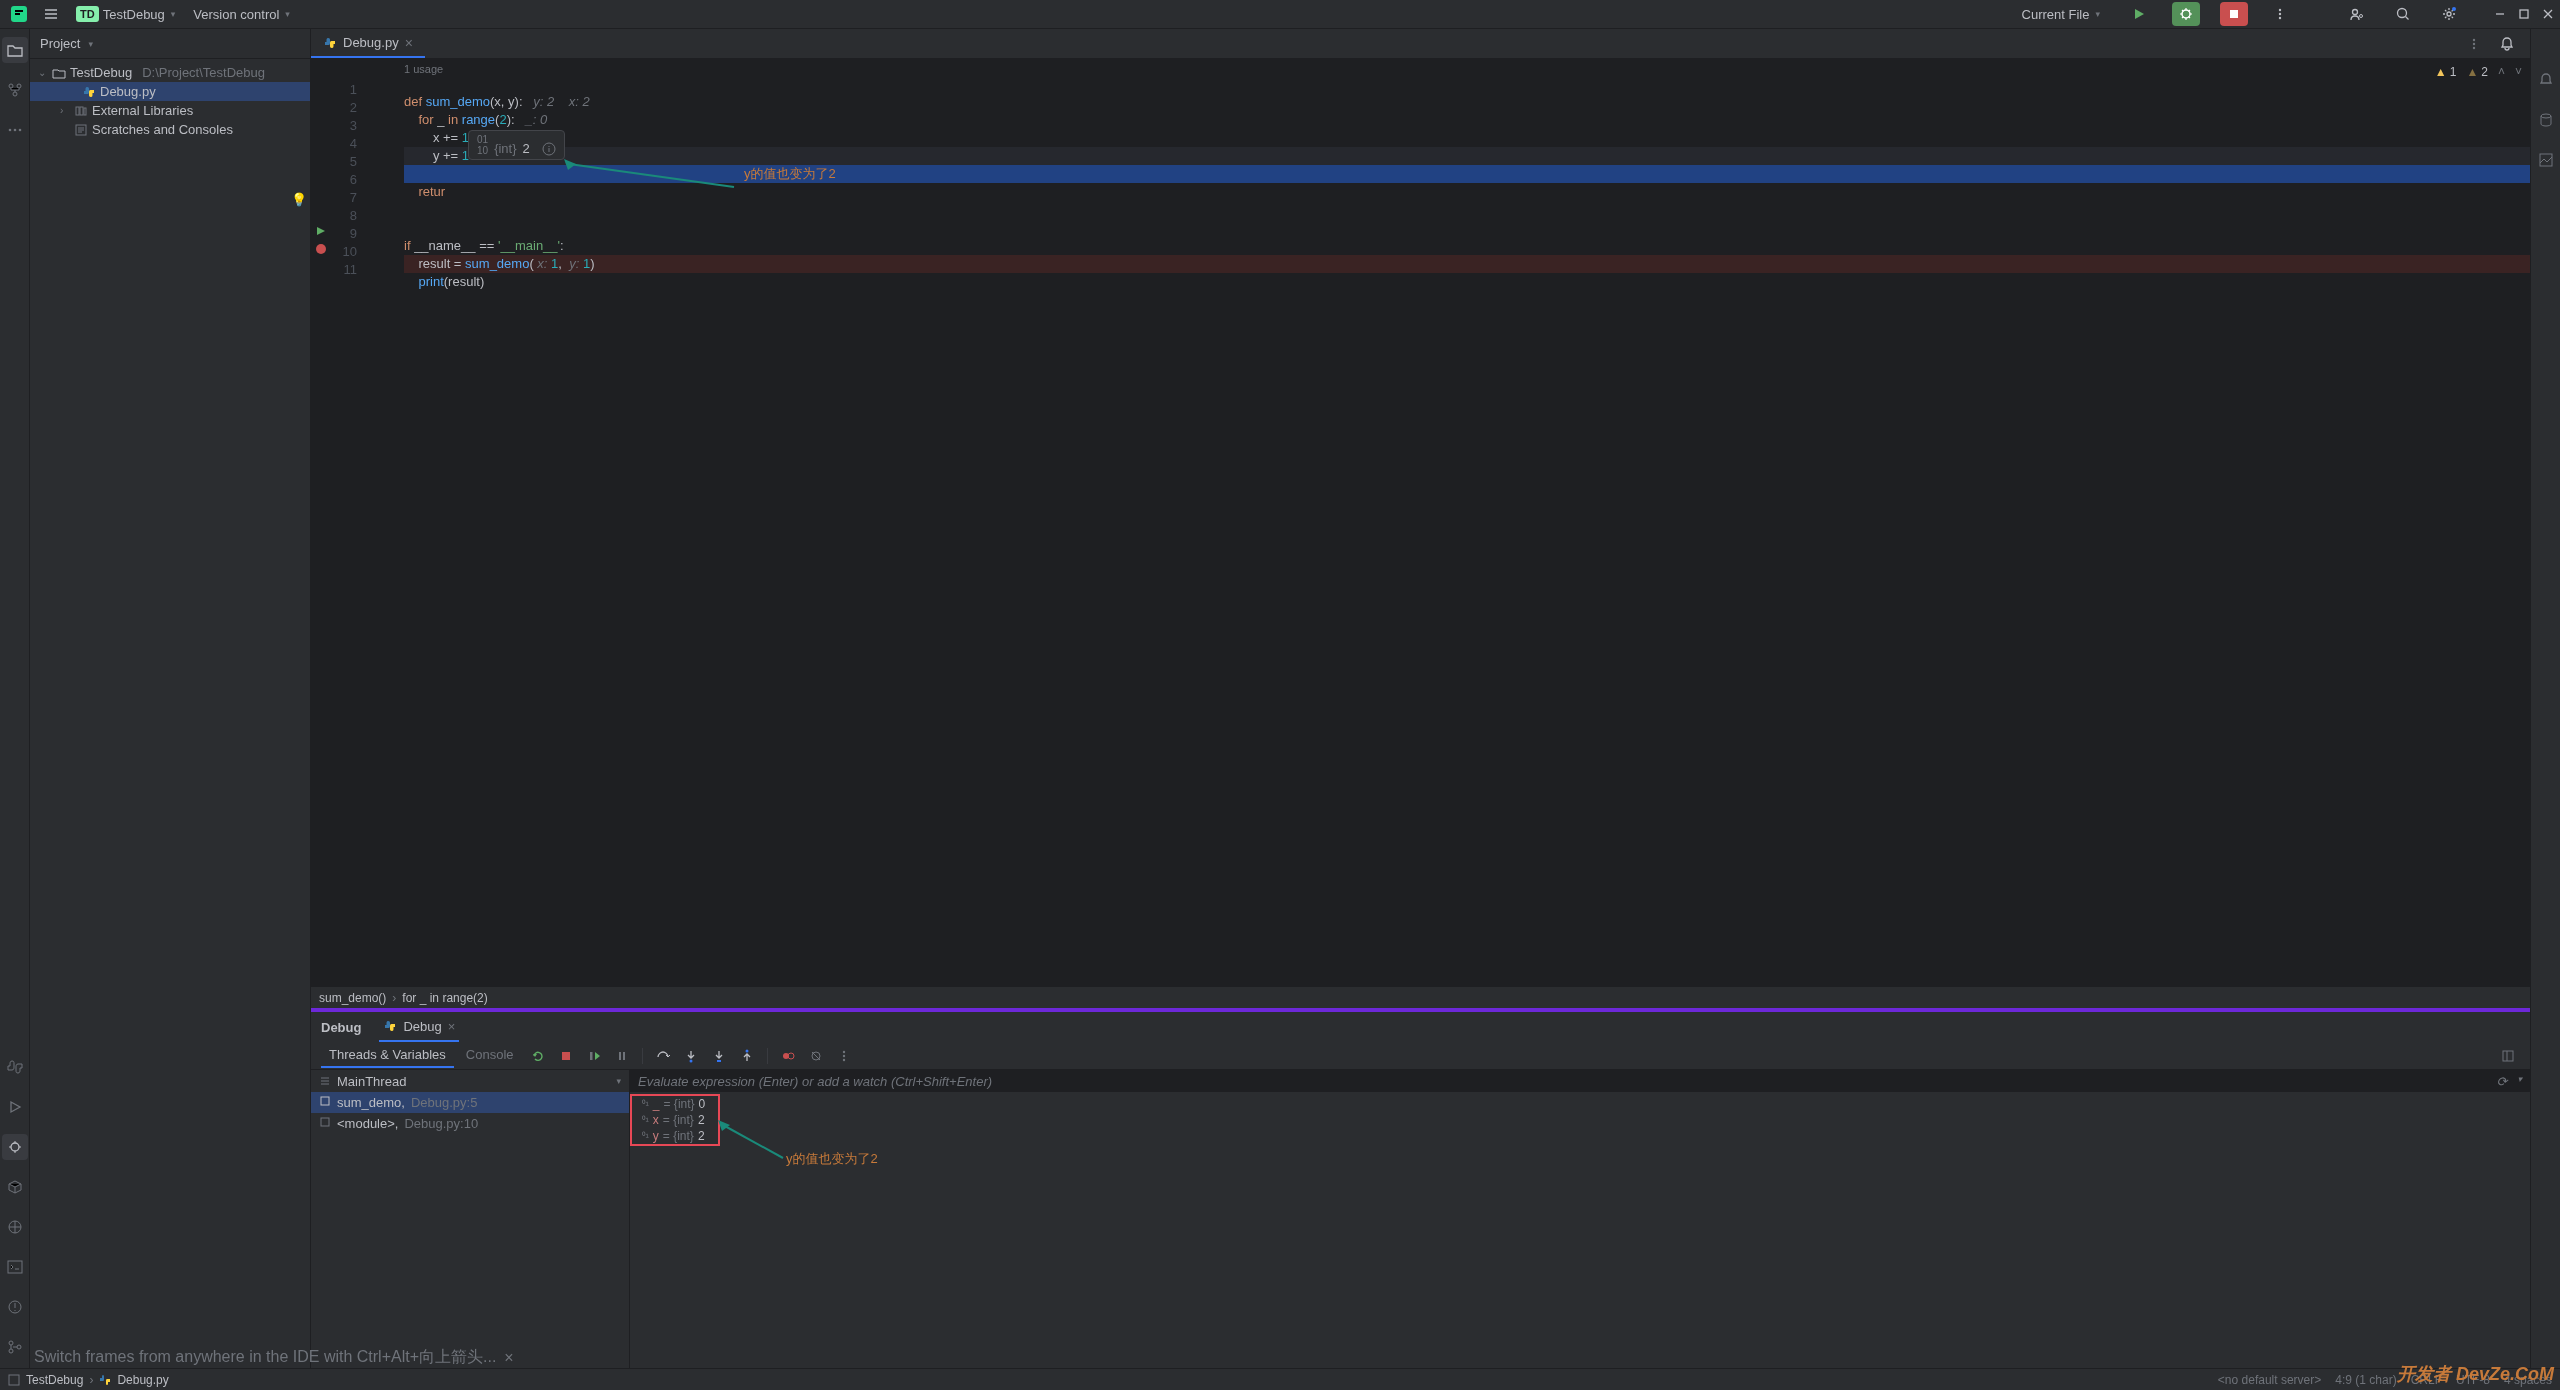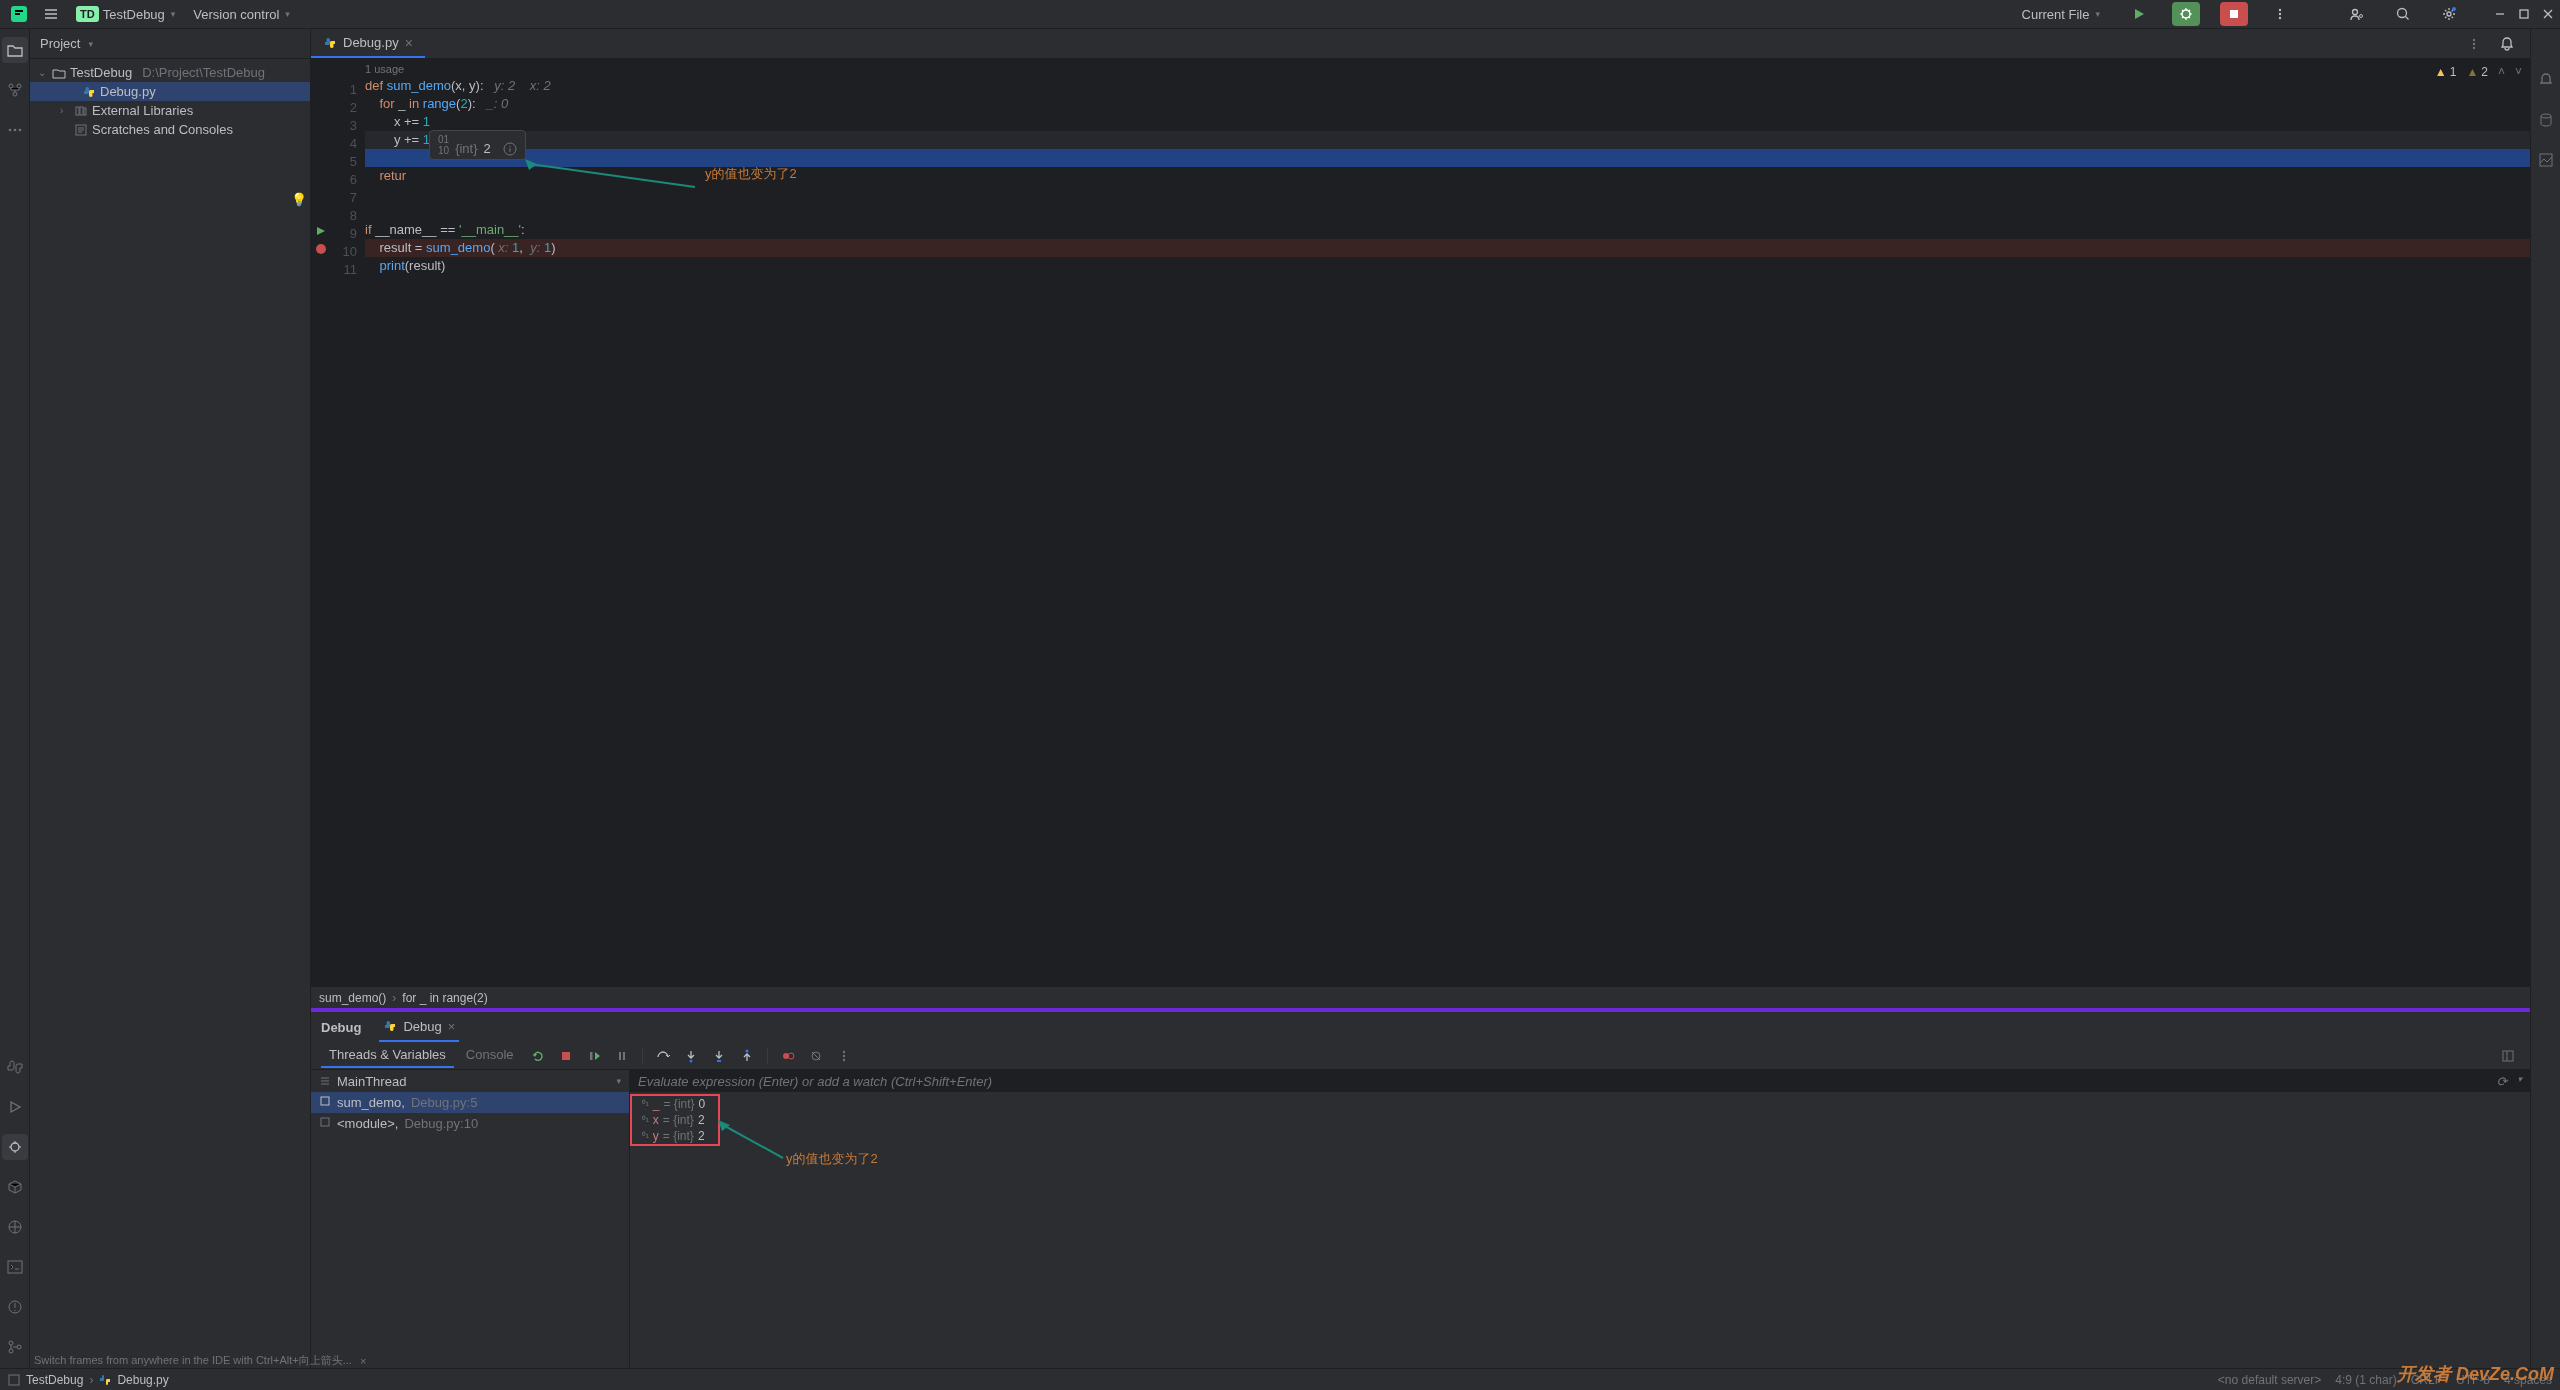--- a/index.html
+++ b/index.html
@@ -50,21 +50,21 @@
 .editor-area { flex: 1; display: flex; flex-direction: column; min-height: 0; }
 .tabs { height: 30px; display: flex; align-items: stretch; border-bottom: 1px solid #1e1f22; }
 .tab { display: flex; align-items: center; gap: 6px; padding: 0 12px; background: #2b2d30; border-bottom: 2px solid #3574f0; }
 .tab-close { color: #6f737a; font-size: 14px; }
 .tabs-right { margin-left: auto; display: flex; align-items: center; gap: 8px; padding-right: 10px; }
 
 .editor-body { flex: 1; display: flex; position: relative; font-family: "JetBrains Mono", Consolas, monospace; font-size: 13px; background: #1e1f22; min-height: 0; }
 .gutter { width: 34px; text-align: right; padding: 4px 8px 0 0; color: #4b5059; user-select: none; }
 .gutter-marks { width: 20px; padding-top: 4px; }
 .gutter div, .gutter-marks div { height: 18px; line-height: 18px; }
-.code { flex: 1; padding-top: 4px; position: relative; }
+.code { flex: 1; padding-top: 20px; position: relative; margin-left: 39px; }
 .usage-hint { position: absolute; top: 4px; left: 0; color: #6f737a; font-size: 11px; }
 .code-lines { padding-top: 14px; }
 .line { height: 18px; line-height: 18px; white-space: pre; position: relative; }
 .line.hl-blue { background: #214283; }
 .line.hl-dark { background: #26282e; }
 .line.hl-red { background: #3a2323; }
 .kw { color: #cf8e6d; }
 .fn { color: #56a8f5; }
 .num { color: #2aacb8; }
 .str { color: #6aab73; }
@@ -112,21 +112,21 @@
 .eval-right { margin-left: auto; display: flex; gap: 8px; }
 .var-list { padding: 4px 0; font-family: "JetBrains Mono", Consolas, monospace; font-size: 12px; }
 .var-row { padding: 1px 12px; display: flex; align-items: center; gap: 4px; }
 .var-icon { color: #6f737a; font-size: 10px; }
 .var-name { color: #c77c7c; }
 .var-type { color: #6f737a; }
 .red-box { position: absolute; left: 0px; top: 24px; width: 90px; height: 52px; border: 2px solid #e74856; pointer-events: none; }
 .arrow-annot2 { position: absolute; left: 88px; top: 50px; pointer-events: none; }
 .arrow-text2 { position: absolute; left: 156px; top: 80px; color: #c77a3a; font-family: sans-serif; }
 
-.hint-bar { position: absolute; bottom: 22px; left: 34px; font-size: 11px; color: #6f737a; display: flex; align-items: center; gap: 8px; }
+.hint-bar { position: absolute; bottom: 22px; left: 34px; font-size: 16px; color: #6f737a; display: flex; align-items: center; gap: 8px; }
 
 
 .statusbar { height: 22px; background: #2b2d30; border-top: 1px solid #1e1f22; display: flex; align-items: center; padding: 0 8px; font-size: 12px; }
 .sb-left { display: flex; align-items: center; gap: 6px; }
 .sb-right { margin-left: auto; display: flex; align-items: center; gap: 14px; color: #6f737a; }
 .sb-item { cursor: pointer; }
 .py-icon { display: inline-flex; align-items: center; }
 
 .watermark { position: fixed; right: 6px; bottom: 4px; font-size: 18px; font-weight: 700; font-style: italic; color: #c77a3a; pointer-events: none; }
 

